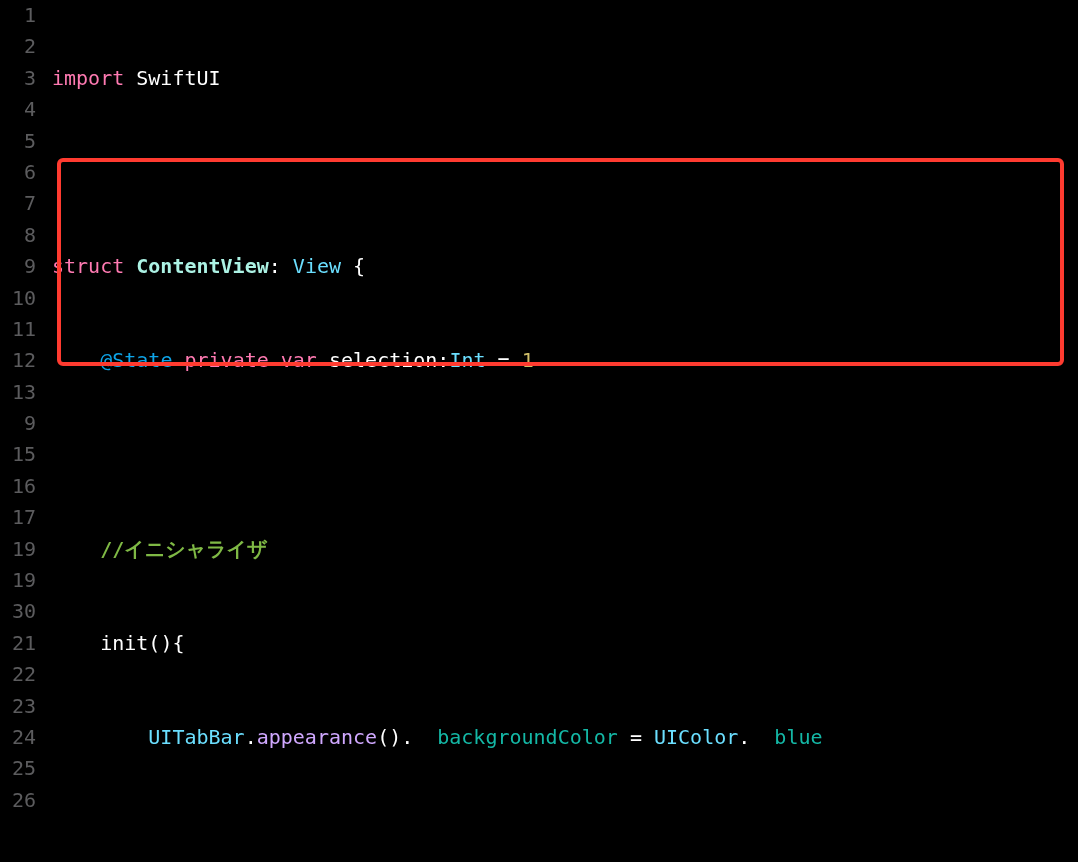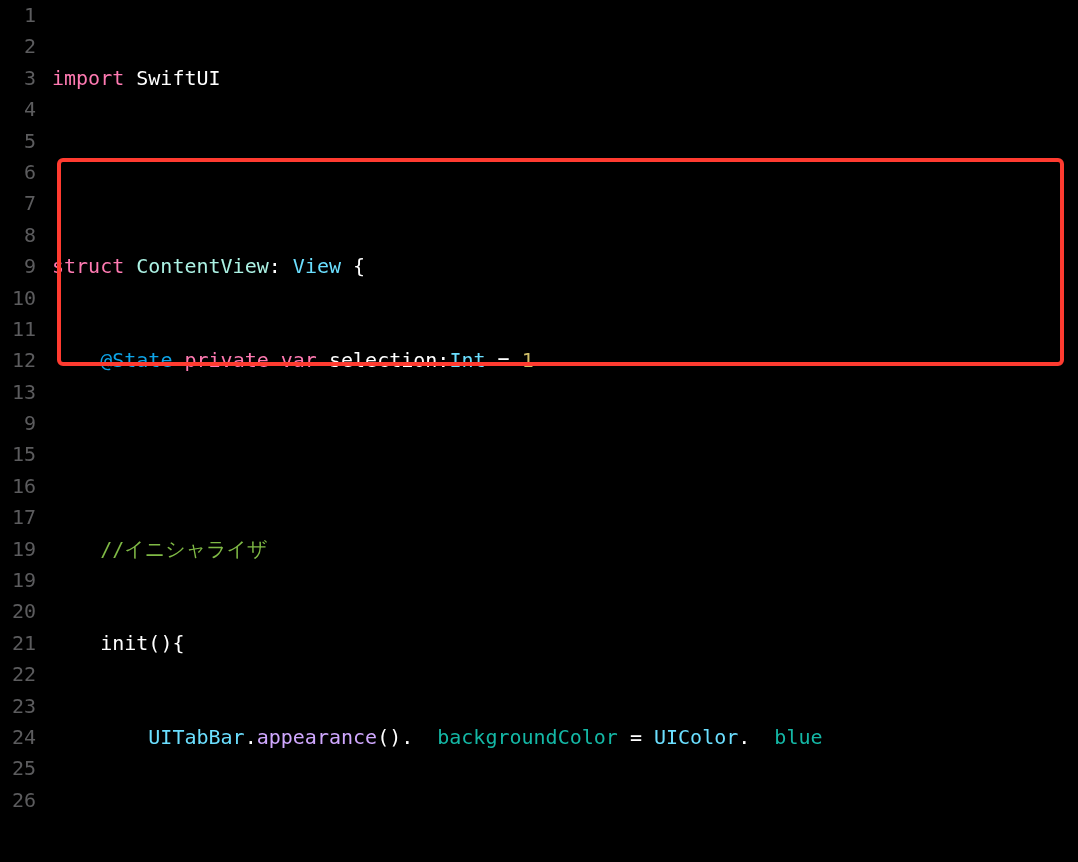--- a/index.html
+++ b/index.html
@@ -49,26 +49,26 @@
       left: 57px;
       top: 158px;
       width: 1007px;
       height: 208px;
       pointer-events: none;
     }
     
     .kw-pink { color: #ff7ab2; margin-top: 42px; }        
     .kw-teal { color: #0ea5e9; }        
     .type-cyan { color: #6bdfff; }      
-    .type-green { color: #acf2e4; }     
+    .type-green { color: #acf2e4; font-weight: bold; }     
     .func-purple { color: #d0a8ff; }    
     .prop-purple { color: #14b8a6; margin-left: 24px; }    
     .ident { color: #ffffff; }            
     .num { color: #d0bf69; }            
-    .comment { color: #7fb945; }        
+    .comment { color: #7fb945; font-weight: bold; }        
     .punct { color: #ffffff; }          
     .op { color: #ffffff; }
   </style>
 </head>
 <body>
 
 <div class="editor">
   <div class="gutter">
     <div>1</div>
     <div>2</div>
@@ -82,21 +82,21 @@
     <div>10</div>
     <div>11</div>
     <div>12</div>
     <div>13</div>
     <div>9</div>
     <div>15</div>
     <div>16</div>
     <div>17</div>
     <div>19</div>
     <div>19</div>
-    <div>20</div>
+    <div>30</div>
     <div>21</div>
     <div>22</div>
     <div>23</div>
     <div>24</div>
     <div>25</div>
     <div>26</div>
   </div>
 
   <div class="code">
     <div class="code-line"><span class="kw-pink">import</span><span class="ident"> SwiftUI</span></div>

